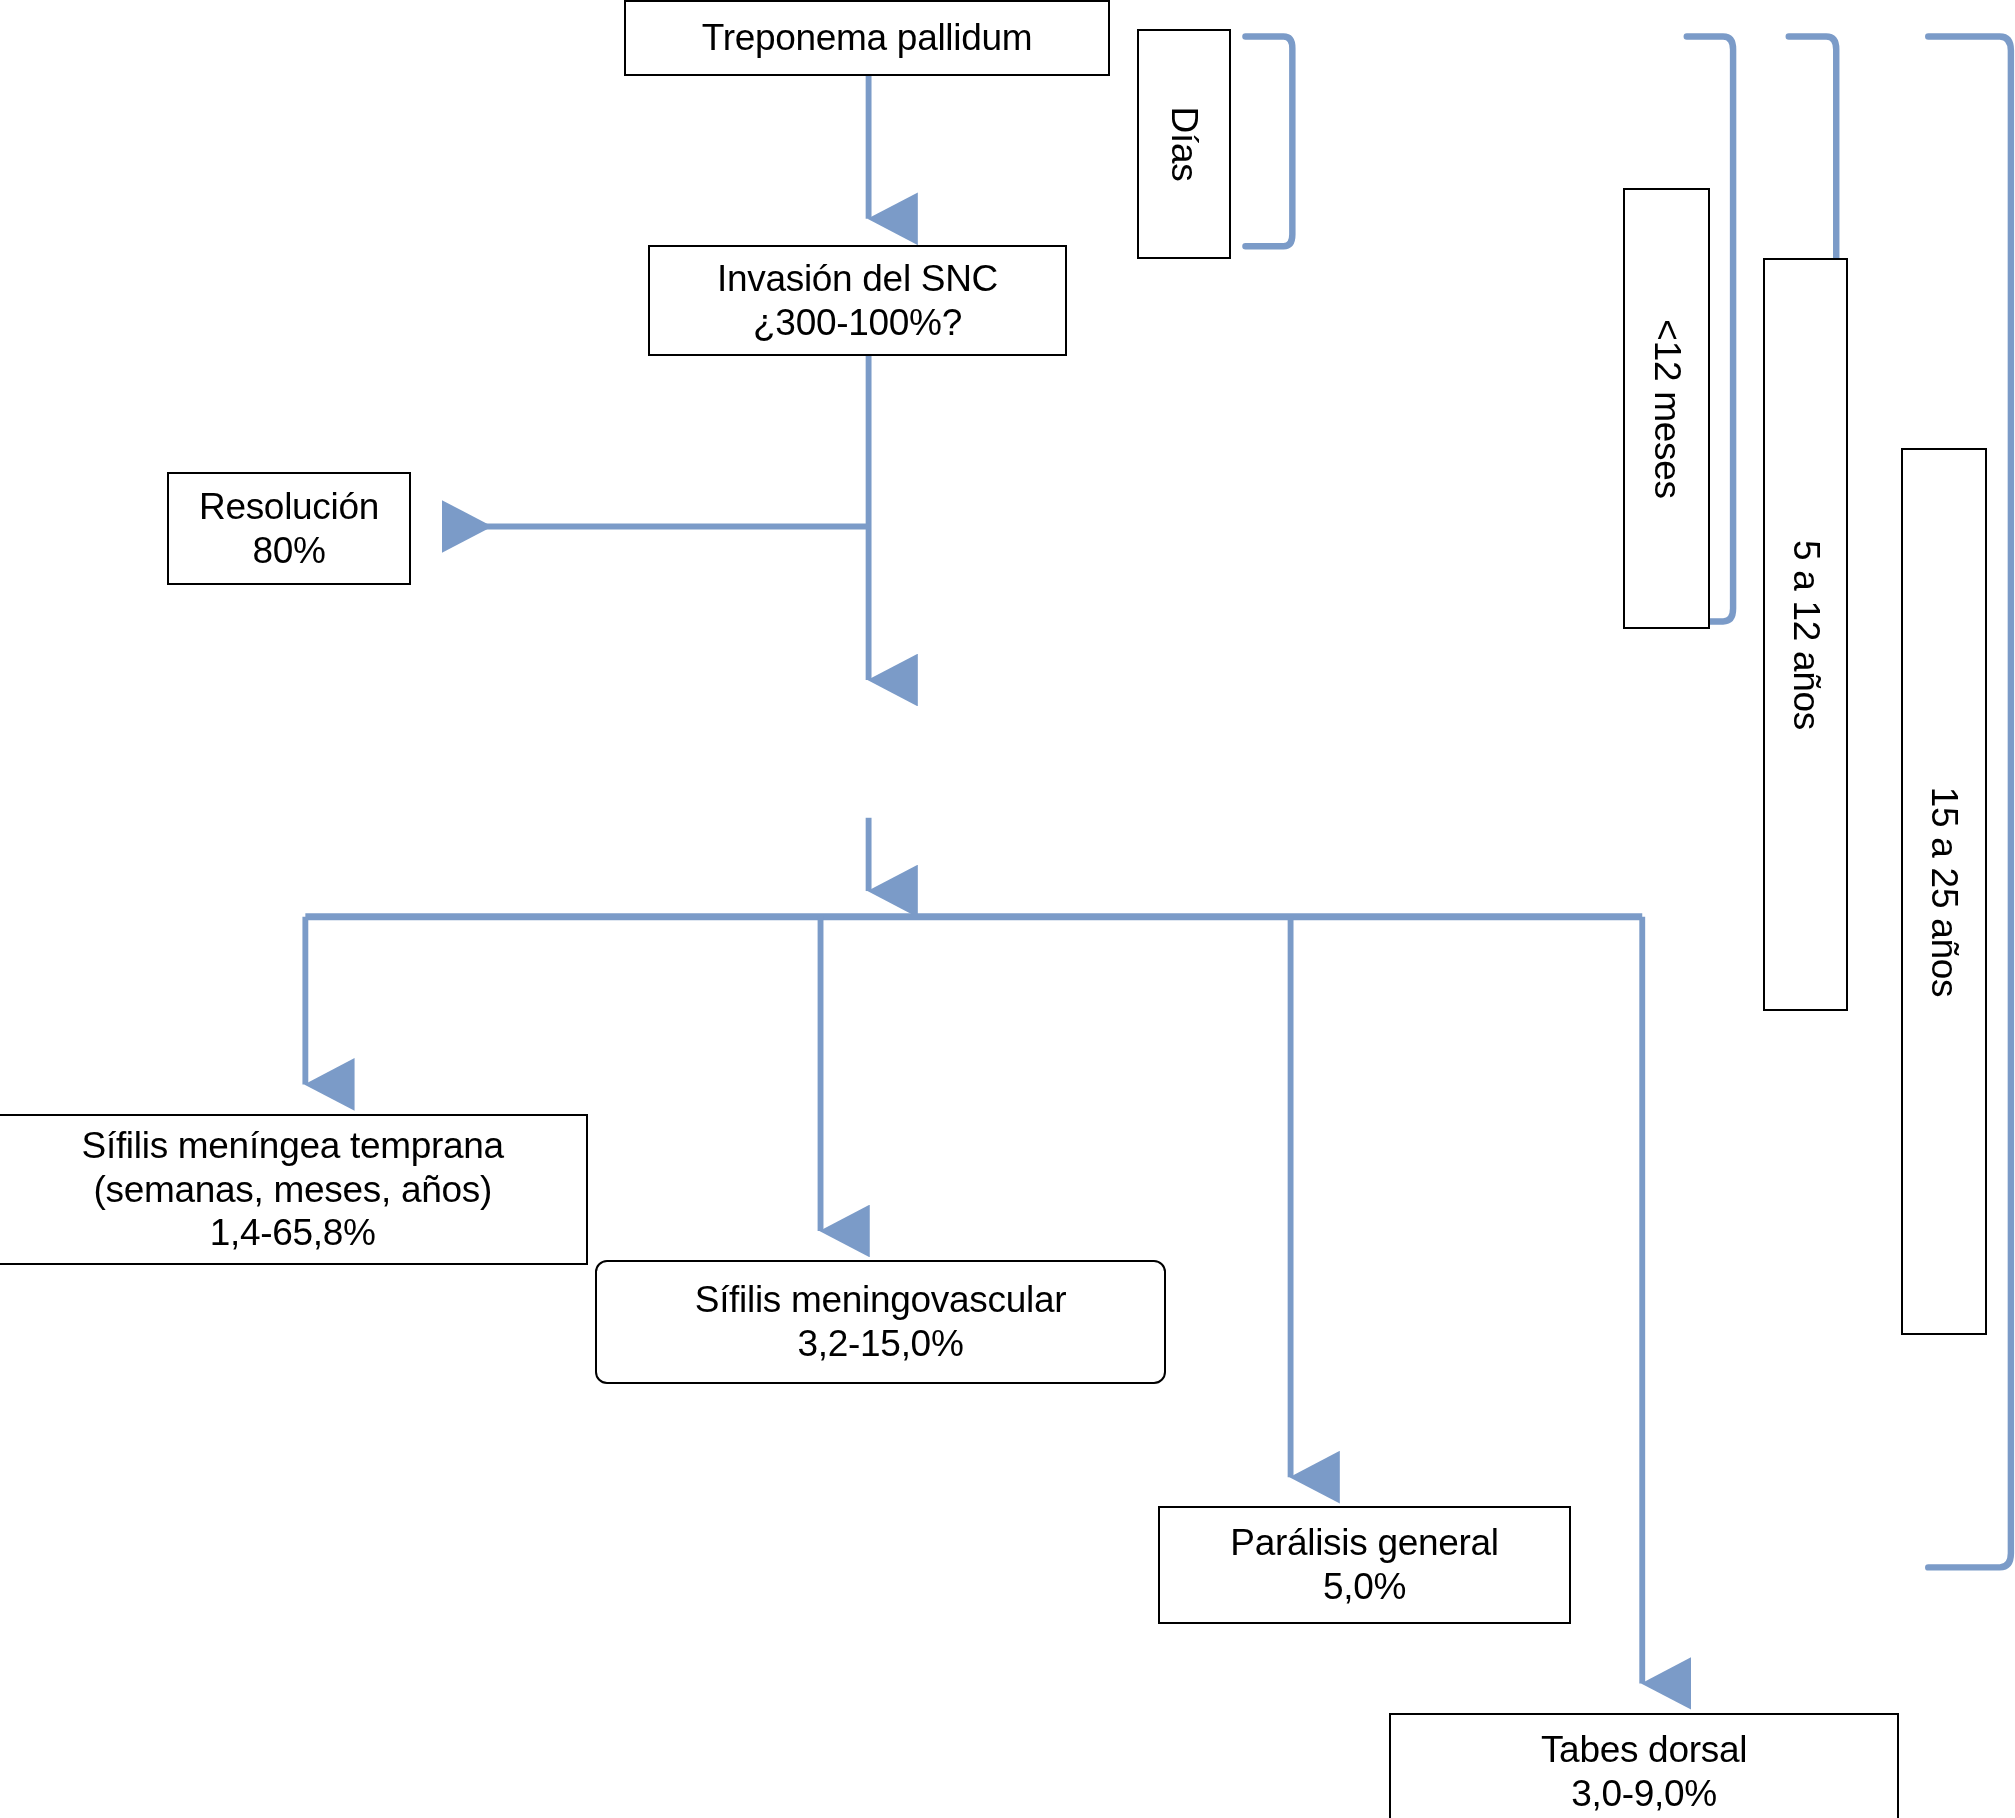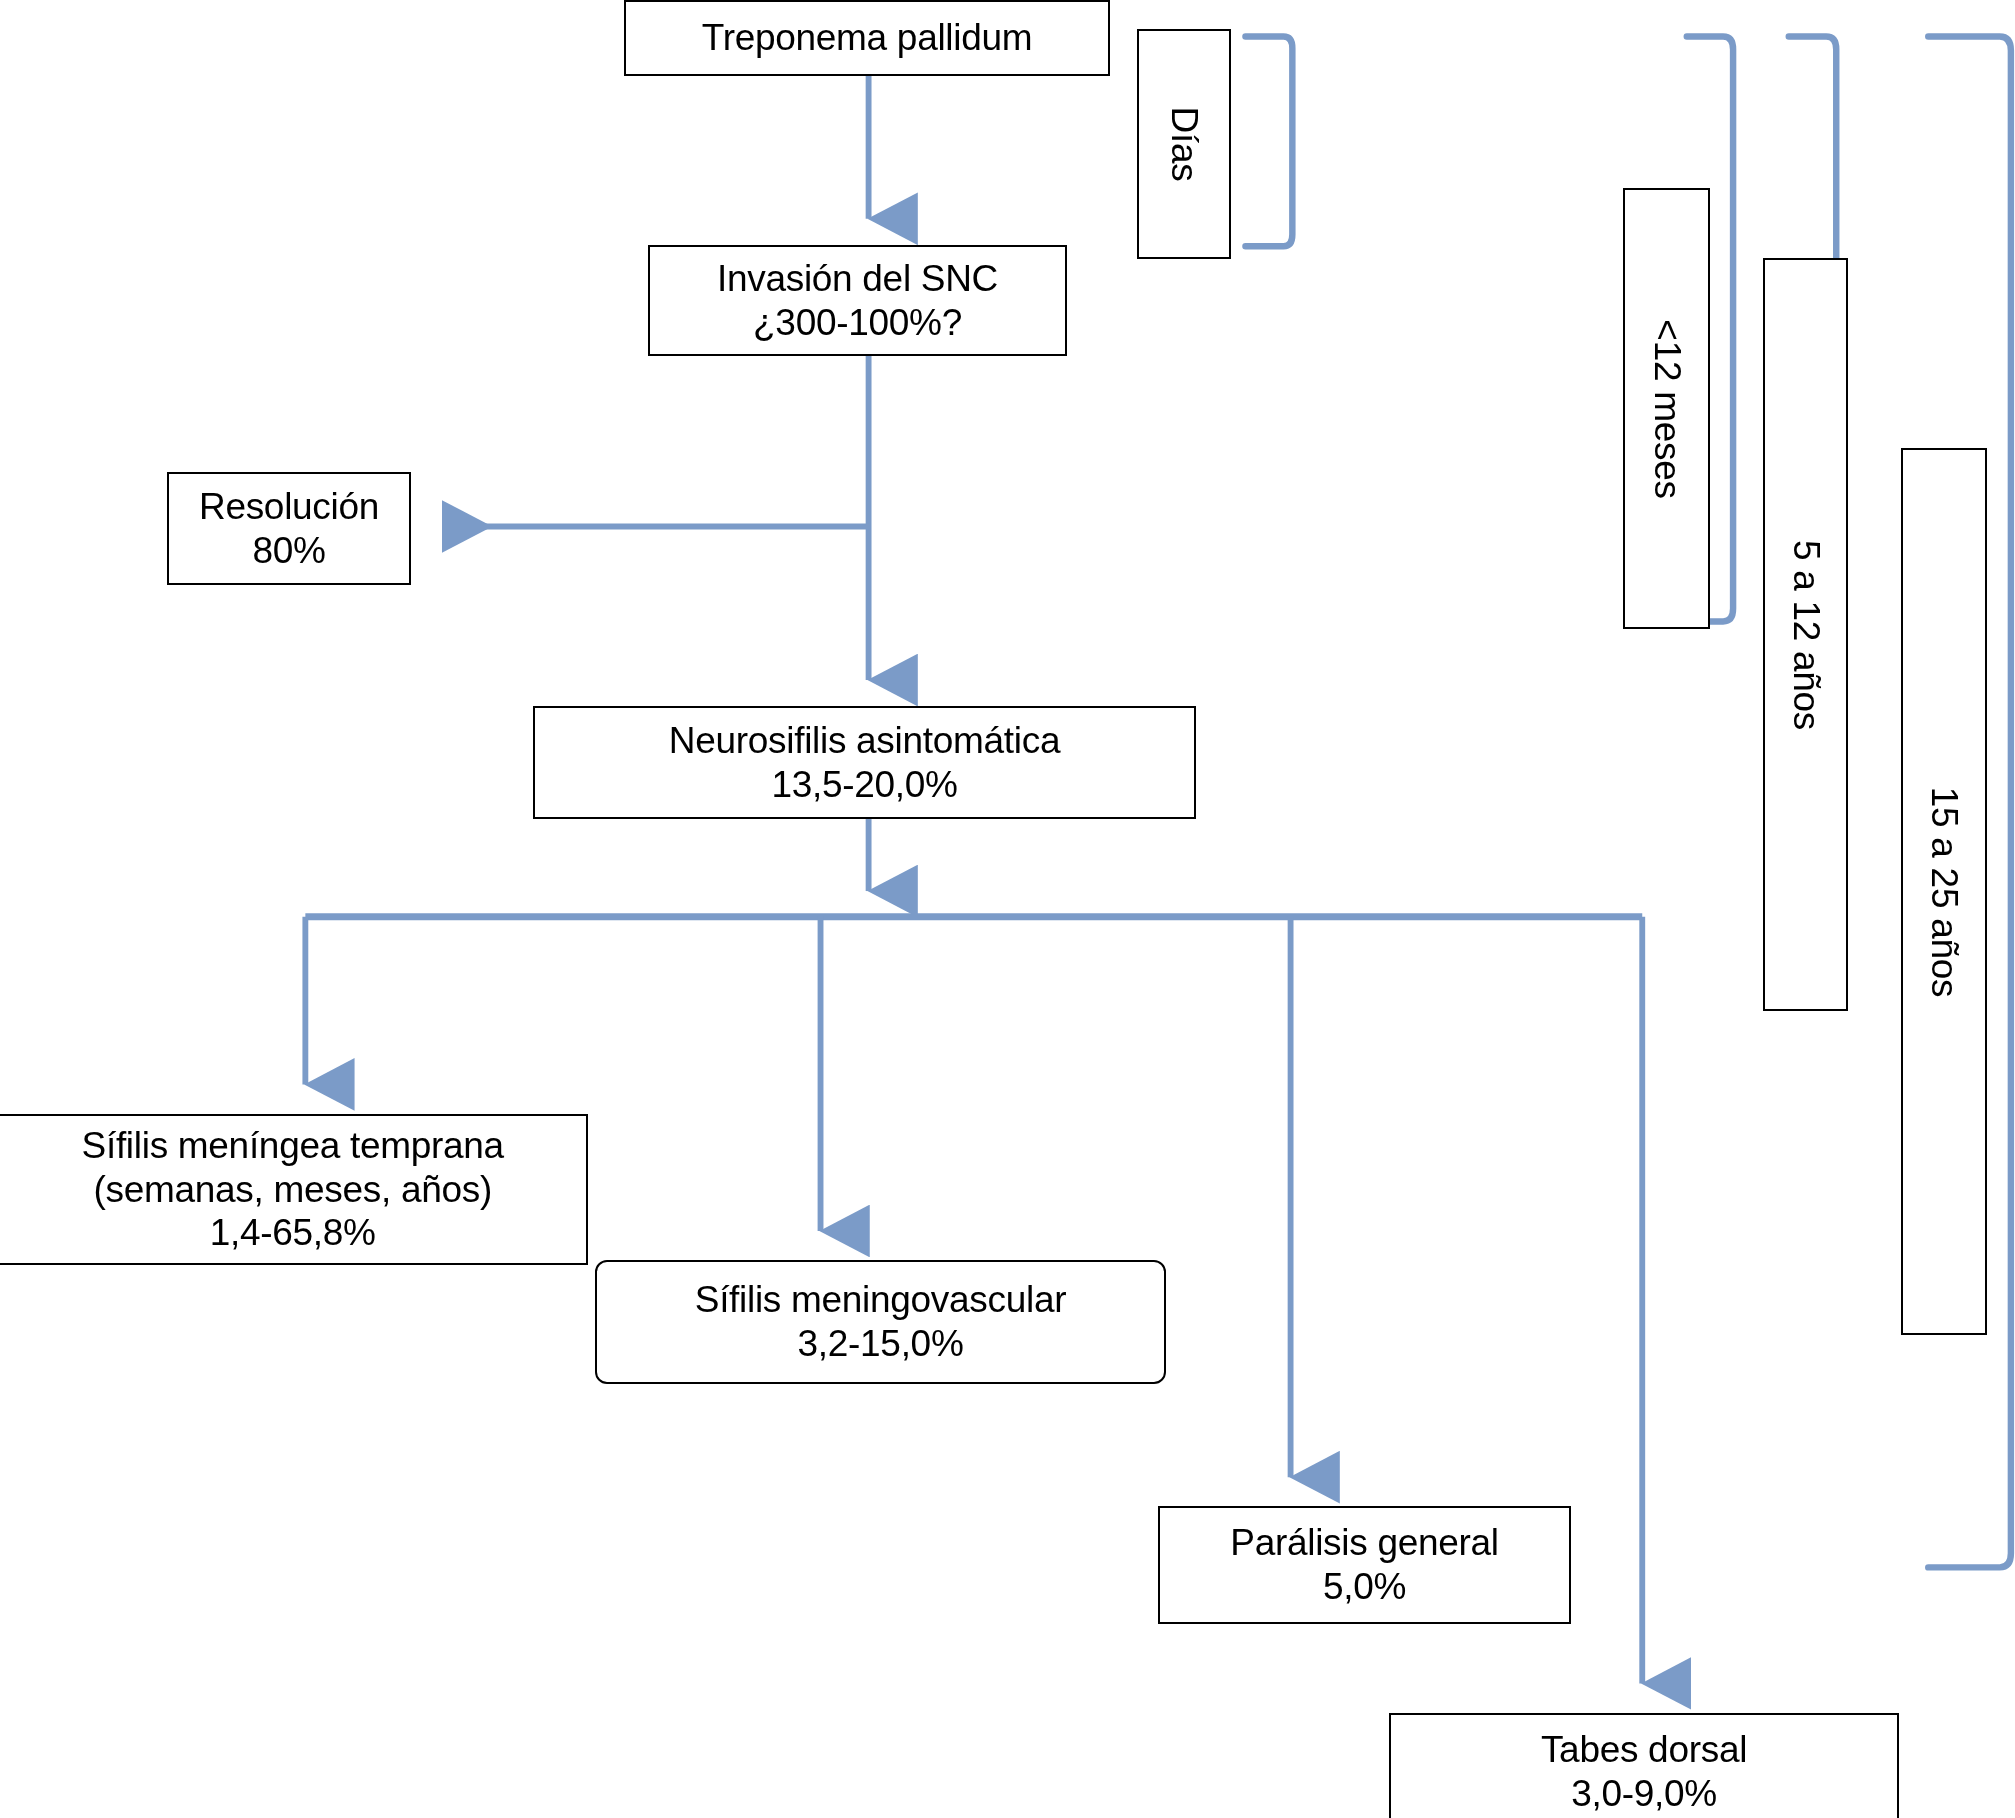--- a/index.html
+++ b/index.html
@@ -112,24 +112,20 @@
   <div class="node" style="left:648px; top:245px; width:419px; height:111px;">
     <span class="ln">Invasión del SNC</span>
     <span class="ln">¿300-100%?</span>
   </div>
 
   <div class="node" style="left:167px; top:472px; width:244px; height:113px;">
     <span class="ln">Resolución</span>
     <span class="ln">80%</span>
   </div>
 
-  <div class="node" style="left:533px; top:706px; width:663px; height:113px;">
-    <span class="ln">Neurosifilis asintomática</span>
-    <span class="ln">13,5-20,0%</span>
-  </div>
 
   <div class="node" style="left:-2.3px; top:1114px; width:590px; height:151px;">
     <span class="ln">Sífilis meníngea temprana</span>
     <span class="ln">(semanas, meses, años)</span>
     <span class="ln">1,4-65,8%</span>
   </div>
 
   <div class="node" style="left:595px; top:1260px; width:571px; height:124px;border-radius:12px;">
     <span class="ln">Sífilis meningovascular</span>
     <span class="ln">3,2-15,0%</span>

